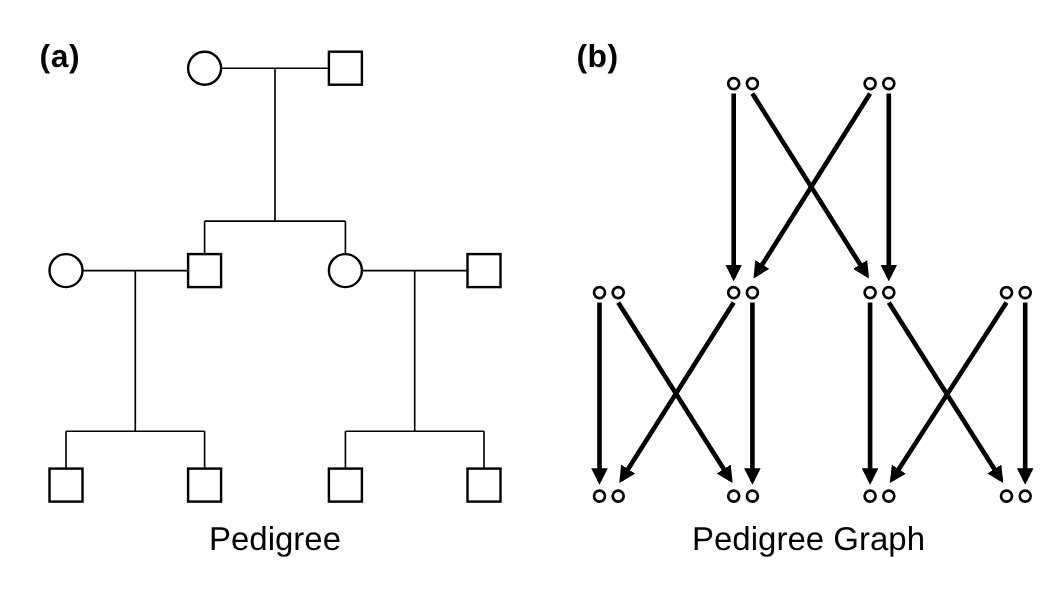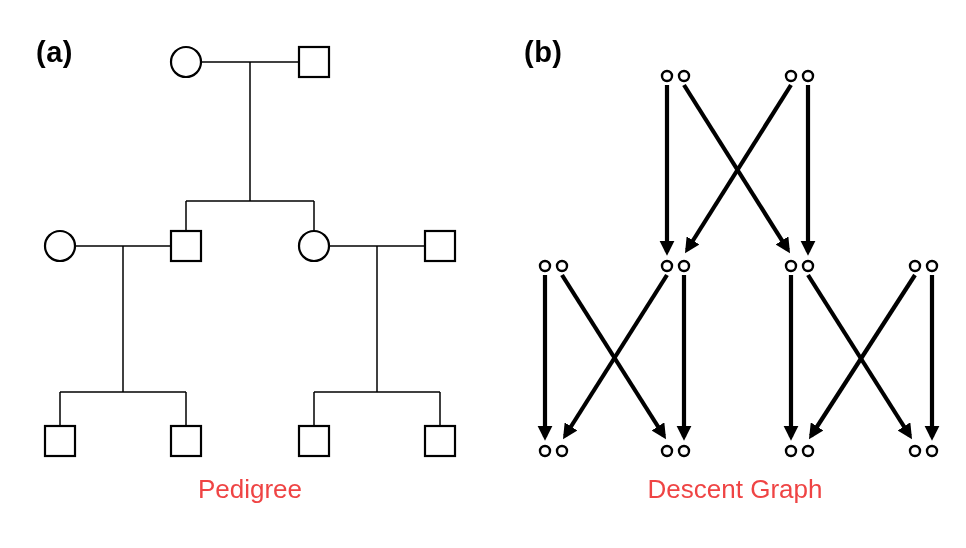--- a/index.html
+++ b/index.html
@@ -26,22 +26,22 @@
     font-size: 29px;
     font-weight: bold;
     letter-spacing: 0.5px;
     color: #000;
   }
   .panel-label.a { left: 36px;  top: 36px; }
   .panel-label.b { left: 524px; top: 36px; }
   .caption {
     position: absolute;
     top: 474px;
-    font-size: 26px;
-    color: #ef4444;
+    font-size: 30px;
+    color: #000000;
     text-align: center;
   }
   .caption.a { left: 0px;   width: 500px; }
   .caption.b { left: 505px; width: 460px; }
 </style>
 </head>
 <body>
 
 <div class="figure-canvas">
 
@@ -113,15 +113,15 @@
         <circle cx="932" cy="451" r="5" fill="#fff" stroke="#000000" stroke-width="2.4"></circle>
       </g>
   </svg>
 
   <div class="panel-label a">(a)</div>
 
   <div class="panel-label b">(b)</div>
 
   <div class="caption a">Pedigree</div>
 
-  <div class="caption b">Descent Graph</div>
+  <div class="caption b">Pedigree Graph</div>
 
 </div>
 
 </body></html>

